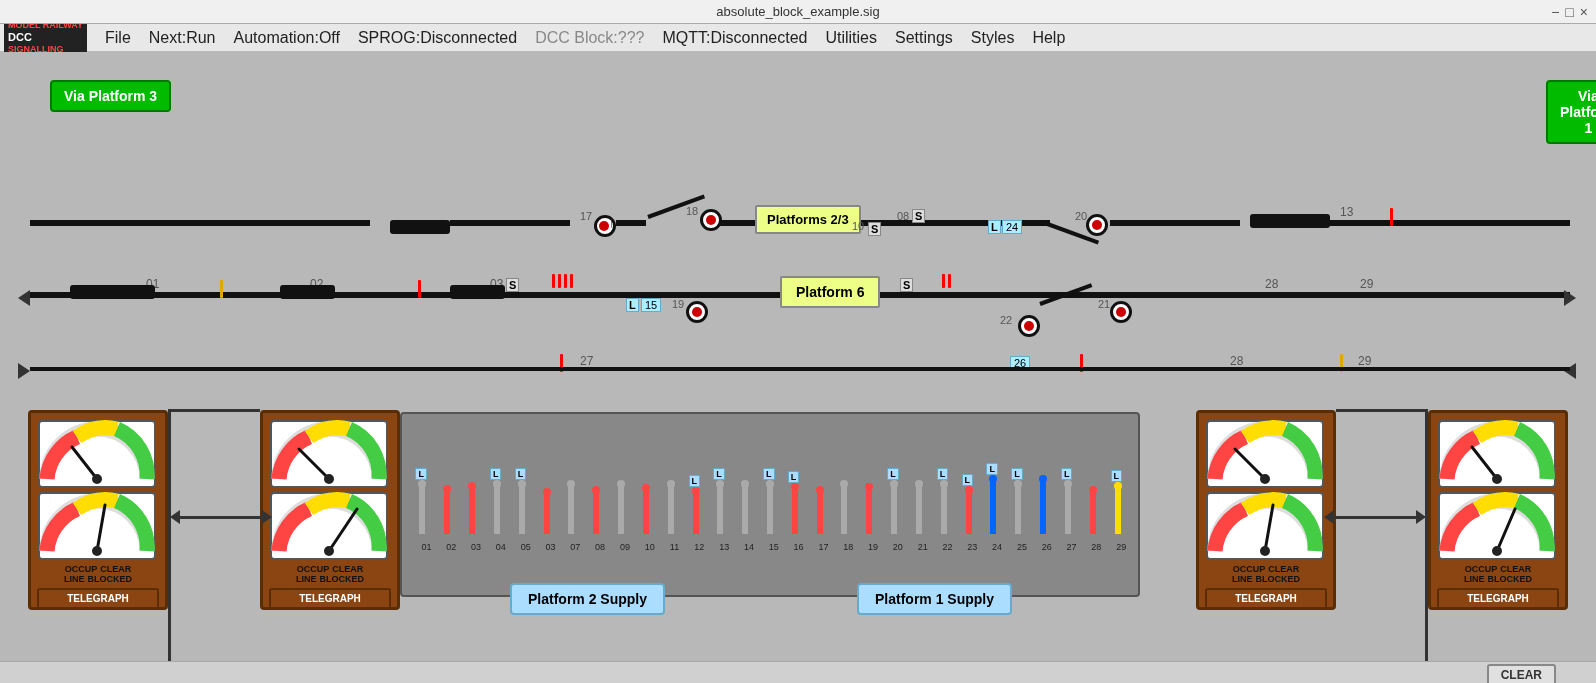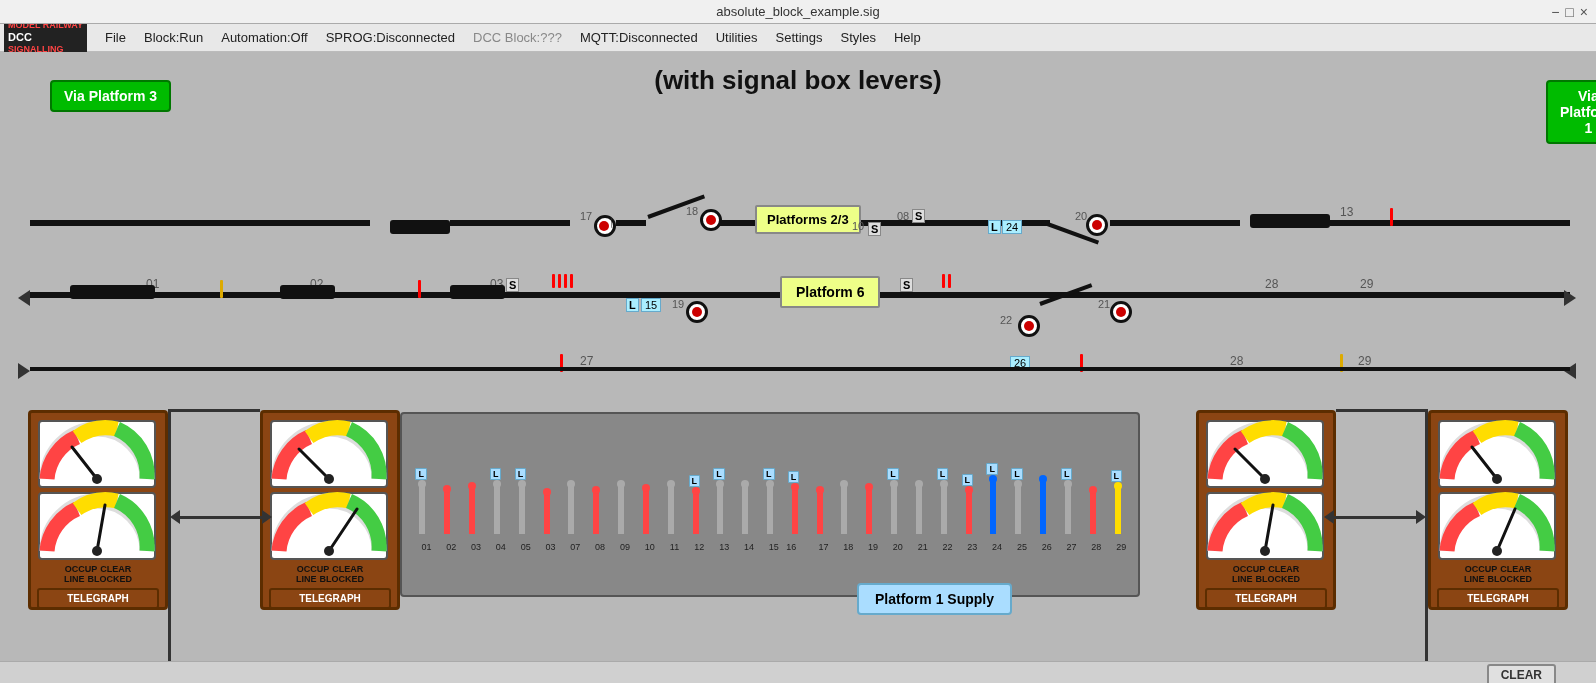--- a/index.html
+++ b/index.html
@@ -36,21 +36,21 @@
       background: #e8e8e8;
       height: 28px;
       display: flex;
       align-items: center;
       padding: 0 4px;
       border-bottom: 1px solid #bbb;
       gap: 2px;
     }
     .menu-item {
       padding: 2px 8px;
-      font-size: 13px;
+      font-size: 16px;
       color: #222;
       cursor: pointer;
       border-radius: 3px;
     }
     .menu-item.disabled { color: #888; }
     
     .dcc-logo {
       display: flex;
       align-items: center;
       margin-right: 8px;
@@ -253,35 +253,34 @@
 
 <div class="menu-bar">
   <div class="dcc-logo">
     <div class="dcc-logo-box">
       <span>MODEL RAILWAY</span>
       DCC
       <span>SIGNALLING</span>
     </div>
   </div>
   <div class="menu-item">File</div>
-  <div class="menu-item">Block:Run</div>
+  <div class="menu-item">Next:Run</div>
   <div class="menu-item">Automation:Off</div>
   <div class="menu-item">SPROG:Disconnected</div>
   <div class="menu-item disabled">DCC Block:???</div>
   <div class="menu-item">MQTT:Disconnected</div>
   <div class="menu-item">Utilities</div>
   <div class="menu-item">Settings</div>
   <div class="menu-item">Styles</div>
   <div class="menu-item">Help</div>
 </div>
 
 <div class="main-area">
 
   <div class="page-title">
-    <div>(with signal box levers)</div>
   </div>
 
   <div style="position:absolute; top:28px; left:50px;">
     <button class="via-btn">Via Platform 3</button>
     <button class="via-btn-2">Via Platform 3</button>
   </div>
 
   <div style="position:absolute; top:28px; right:50px;">
     <button class="via-btn">Via Platform 1</button>
   </div>
@@ -637,37 +636,40 @@
         <div style="width: 24.8276px; text-align: center; font-size: 9px; color: rgb(34, 34, 34); flex-shrink: 0;">03</div>
         <div style="width: 24.8276px; text-align: center; font-size: 9px; color: rgb(34, 34, 34); flex-shrink: 0;">07</div>
         <div style="width: 24.8276px; text-align: center; font-size: 9px; color: rgb(34, 34, 34); flex-shrink: 0;">08</div>
         <div style="width: 24.8276px; text-align: center; font-size: 9px; color: rgb(34, 34, 34); flex-shrink: 0;">09</div>
         <div style="width: 24.8276px; text-align: center; font-size: 9px; color: rgb(34, 34, 34); flex-shrink: 0;">10</div>
         <div style="width: 24.8276px; text-align: center; font-size: 9px; color: rgb(34, 34, 34); flex-shrink: 0;">11</div>
         <div style="width: 24.8276px; text-align: center; font-size: 9px; color: rgb(34, 34, 34); flex-shrink: 0;">12</div>
         <div style="width: 24.8276px; text-align: center; font-size: 9px; color: rgb(34, 34, 34); flex-shrink: 0;">13</div>
         <div style="width: 24.8276px; text-align: center; font-size: 9px; color: rgb(34, 34, 34); flex-shrink: 0;">14</div>
         <div style="width: 24.8276px; text-align: center; font-size: 9px; color: rgb(34, 34, 34); flex-shrink: 0;">15</div>
-        <div style="width: 24.8276px; font-size: 9px; color: rgb(34, 34, 34); flex-shrink: 0;">16</div>
+        <div style="width: 24.8276px; text-align: center; font-size: 9px; color: rgb(34, 34, 34); flex-shrink: 0;">16</div>
         <div style="width: 24.8276px; text-align: center; font-size: 9px; color: rgb(34, 34, 34); flex-shrink: 0;">17</div>
         <div style="width: 24.8276px; text-align: center; font-size: 9px; color: rgb(34, 34, 34); flex-shrink: 0;">18</div>
         <div style="width: 24.8276px; text-align: center; font-size: 9px; color: rgb(34, 34, 34); flex-shrink: 0;">19</div>
         <div style="width: 24.8276px; text-align: center; font-size: 9px; color: rgb(34, 34, 34); flex-shrink: 0;">20</div>
         <div style="width: 24.8276px; text-align: center; font-size: 9px; color: rgb(34, 34, 34); flex-shrink: 0;">21</div>
         <div style="width: 24.8276px; text-align: center; font-size: 9px; color: rgb(34, 34, 34); flex-shrink: 0;">22</div>
         <div style="width: 24.8276px; text-align: center; font-size: 9px; color: rgb(34, 34, 34); flex-shrink: 0;">23</div>
         <div style="width: 24.8276px; text-align: center; font-size: 9px; color: rgb(34, 34, 34); flex-shrink: 0;">24</div>
         <div style="width: 24.8276px; text-align: center; font-size: 9px; color: rgb(34, 34, 34); flex-shrink: 0;">25</div>
         <div style="width: 24.8276px; text-align: center; font-size: 9px; color: rgb(34, 34, 34); flex-shrink: 0;">26</div>
         <div style="width: 24.8276px; text-align: center; font-size: 9px; color: rgb(34, 34, 34); flex-shrink: 0;">27</div>
         <div style="width: 24.8276px; text-align: center; font-size: 9px; color: rgb(34, 34, 34); flex-shrink: 0;">28</div>
         <div style="width: 24.8276px; text-align: center; font-size: 9px; color: rgb(34, 34, 34); flex-shrink: 0;">29</div>
       </div>
   </div>
 
+  <div class="supply-label" style="bottom:68px; left:510px;">
+    <span>Platform 2 Supply</span>
+  </div>
   <div class="supply-label" style="bottom:68px; left:857px;">
     <span>Platform 1 Supply</span>
   </div>
 
   <div class="block-panel" style="position:absolute; top:358px; right:260px; width:140px; height:200px;">
     <svg width="120" height="70" class="gauge-svg">
       <rect x="2" y="2" width="116" height="66" fill="white" stroke="#555" stroke-width="2" rx="3"></rect>
       <path d="M 10 60 A 50 50 0 0 1 110 60" fill="none" stroke="#ddd" stroke-width="15"></path>
       <path d="M 10 60 A 50 50 0 0 1 40 18" fill="none" stroke="#ff4444" stroke-width="15"></path>
       <path d="M 40 18 A 50 50 0 0 1 80 10" fill="none" stroke="#ffdd00" stroke-width="15"></path>

